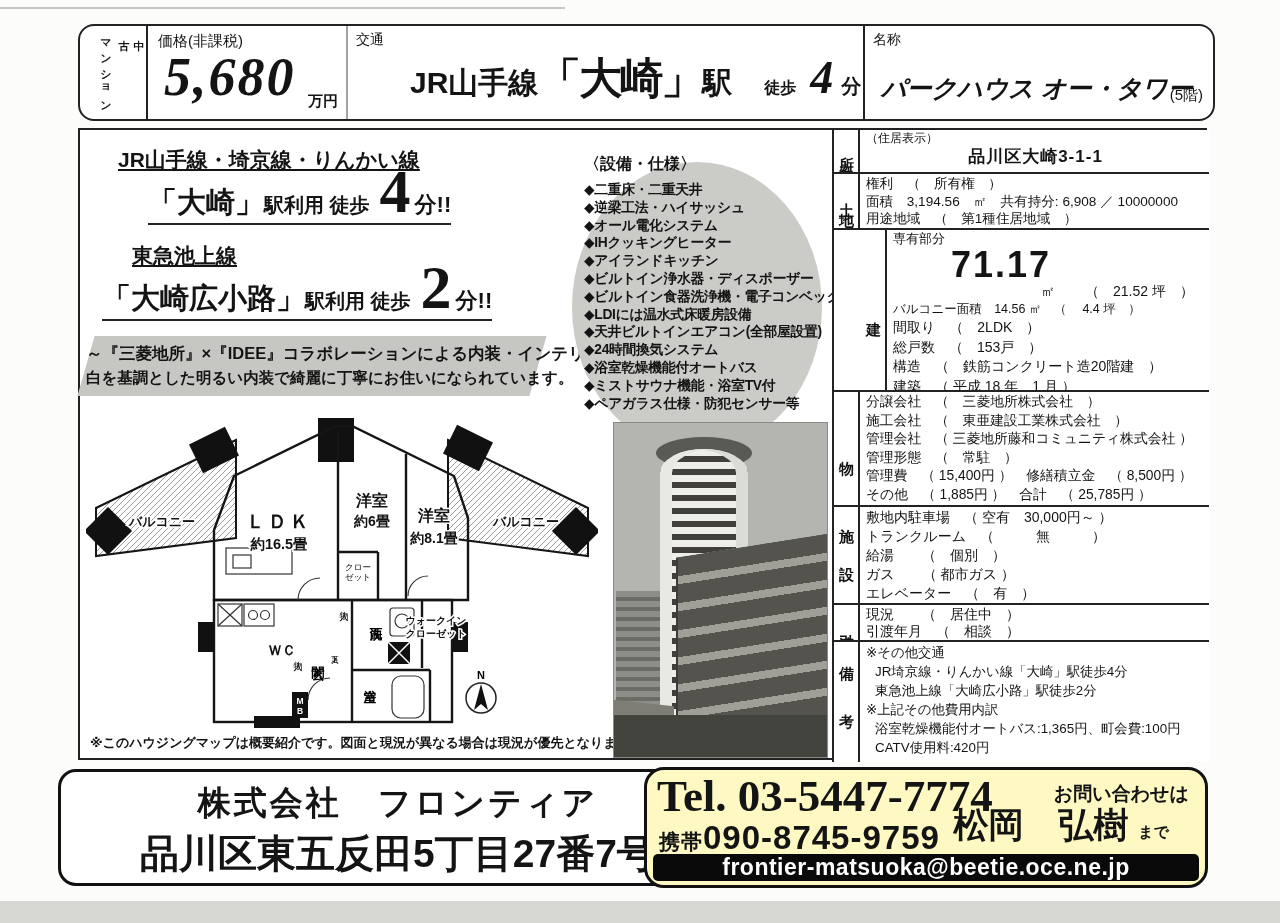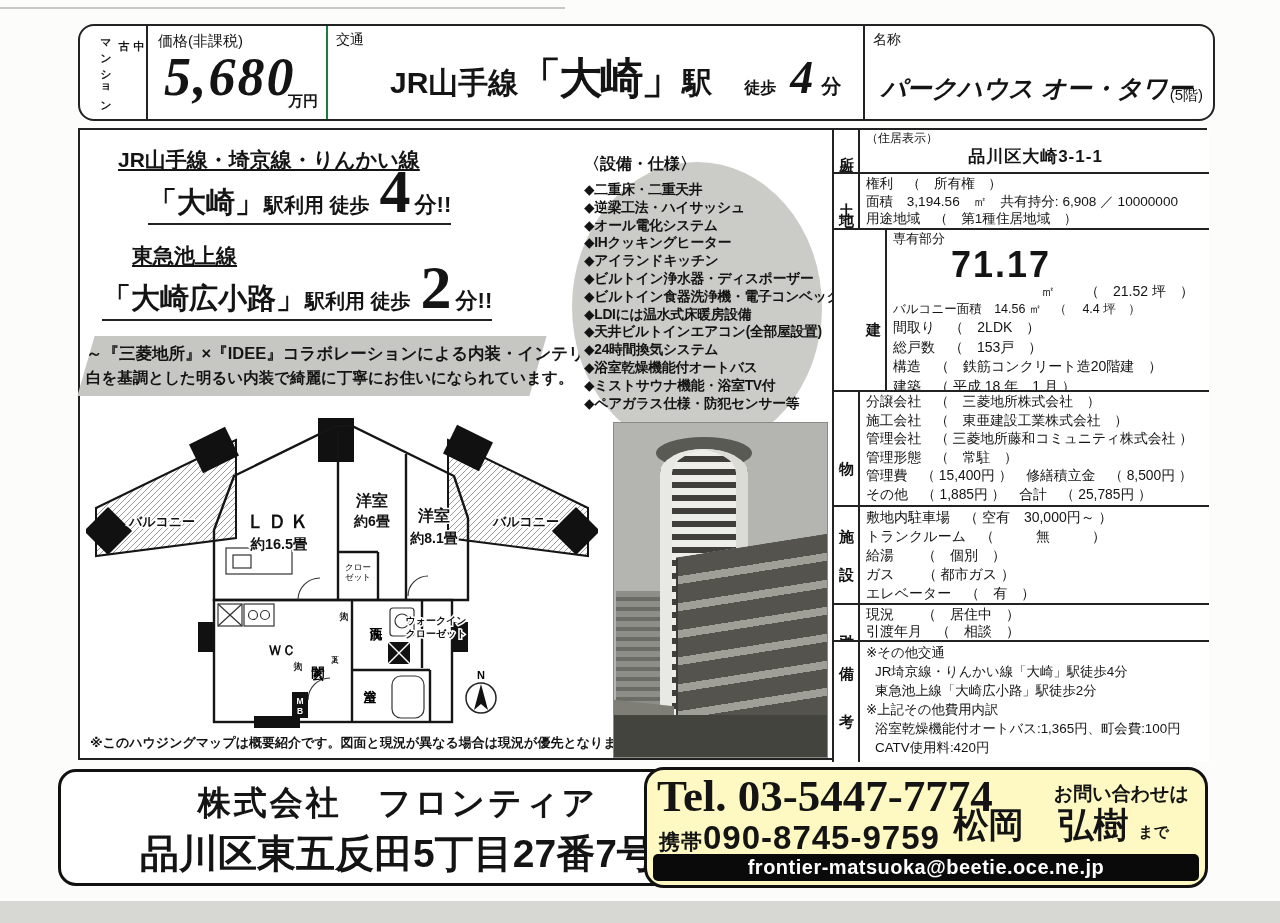--- a/index.html
+++ b/index.html
@@ -7,21 +7,21 @@
   .page { position:relative; width:1280px; height:923px; background:#d7d7d3; overflow:hidden; }
   .paper { position:absolute; left:0; top:0; width:1280px; height:901px; background:#fcfcfa; }
   .scan-top-line { position:absolute; left:0; top:7px; width:565px; height:2px; background:#c7c7c3; }
 
   
   .hdr { position:absolute; left:78px; top:24px; width:1137px; height:97px; border:2px solid #222; border-radius:16px; background:#fff; display:flex; }
   .hdr-cat { width:68px; border-right:2px solid #222; position:relative; }
   .cat-cols { position:absolute; left:18px; top:5px; bottom:5px; display:flex; gap:3px; }
   .cat-main { writing-mode:vertical-rl; text-orientation:upright; font-size:11px; letter-spacing:3px; font-weight:700; }
   .cat-sub { writing-mode:vertical-rl; text-orientation:upright; font-size:11px; letter-spacing:52px; font-weight:700; }
-  .hdr-price { width:180px; border-right:2px solid #15803d; position:relative; }
+  .hdr-price { width:200px; border-right:2px solid #a3a3a3; position:relative; }
   .price-label { position:absolute; left:10px; top:6px; font-size:15px; }
   .price-value { position:absolute; left:16px; top:20px; font-family:"Liberation Serif","DejaVu Serif",serif; font-style:italic; font-weight:700; font-size:54px; letter-spacing:2px; }
   .price-unit { position:absolute; right:8px; bottom:8px; font-size:15px; font-weight:700; }
   .hdr-trans { flex:1; border-right:2px solid #222; position:relative; }
   .trans-label { position:absolute; left:8px; top:5px; font-size:14px; }
   .trans-row { position:absolute; left:62px; top:24px; display:flex; align-items:baseline; white-space:nowrap; }
   .trans-line { font-size:30px; font-weight:800; }
   .trans-station { font-size:43px; font-weight:800; letter-spacing:-2px; }
   .trans-sta-sfx { font-size:30px; font-weight:800; }
   .trans-walk { font-size:16px; font-weight:700; margin-left:32px; }
@@ -107,21 +107,21 @@
   .fbox-l { position:absolute; left:58px; top:769px; width:680px; height:117px; border:3px solid #111; border-radius:18px; background:#fff; text-align:center; overflow:hidden; }
   .f-company { margin-top:9px; font-size:33px; font-weight:800; letter-spacing:3px; white-space:nowrap; }
   .f-address { font-size:39px; font-weight:800; margin-top:1px; white-space:nowrap; }
   .fbox-r { position:absolute; left:644px; top:767px; width:564px; height:121px; border:3px solid #111; border-radius:20px; background:#fef9c3; overflow:hidden; }
   .f-tel { position:absolute; left:10px; top:0px; font-family:"Liberation Serif","DejaVu Serif",serif; font-weight:700; font-size:45px; white-space:nowrap; }
   .f-inquiry { position:absolute; right:16px; top:11px; font-size:19px; font-weight:800; }
   .f-mobile { position:absolute; left:12px; top:49px; font-size:33px; font-weight:700; letter-spacing:1px; white-space:nowrap; }
   .f-mobile-label { font-size:21px; font-weight:800; }
   .f-contact { position:absolute; right:36px; top:32px; font-size:35px; font-weight:800; white-space:nowrap; }
   .f-contact-sfx { font-size:15px; font-weight:700; }
-  .f-email { position:absolute; left:6px; right:6px; bottom:4px; height:27px; background:#0a0a0a; border-radius:5px; color:#fff; text-align:center; font-size:20px; font-weight:800; line-height:27px; letter-spacing:0.5px; white-space:nowrap; }
+  .f-email { position:absolute; left:6px; right:6px; bottom:4px; height:27px; background:#0a0a0a; border-radius:5px; color:#fff; text-align:center; font-size:23px; font-weight:800; line-height:27px; letter-spacing:0.5px; white-space:nowrap; }
 </style>
 </head>
 <body>
 
 <div class="page">
   <div class="paper"></div>
   <div class="scan-top-line"></div>
 
   <div class="hdr">
     <div class="hdr-cat">

